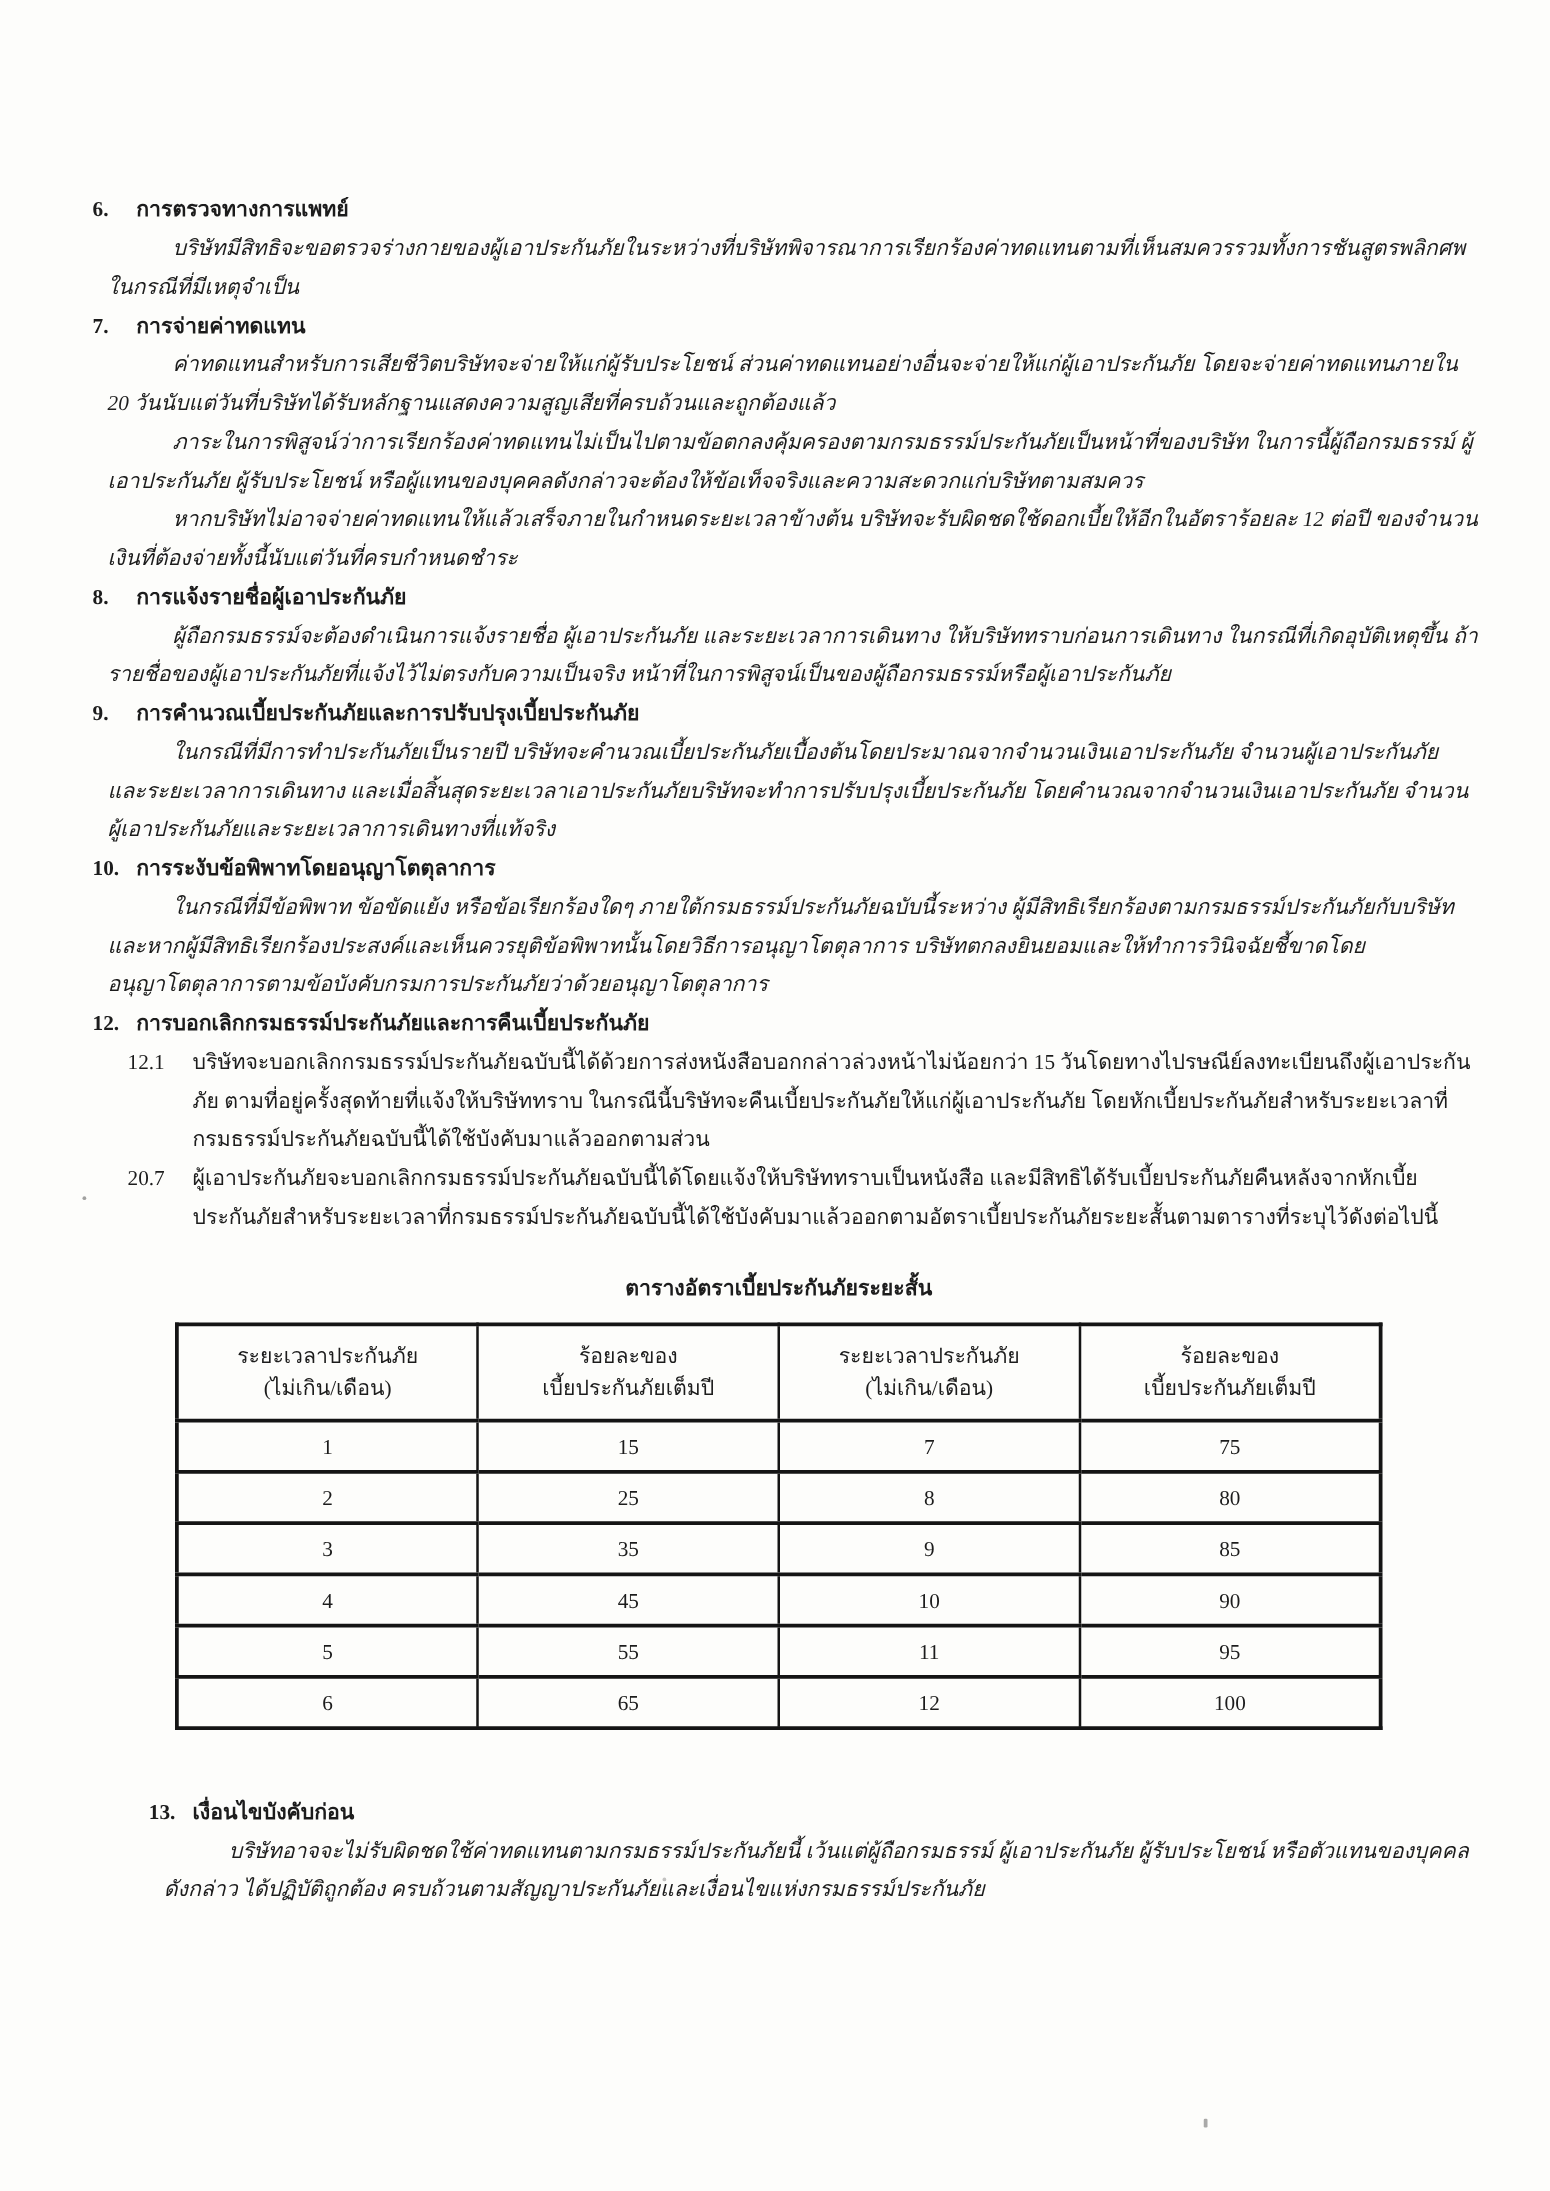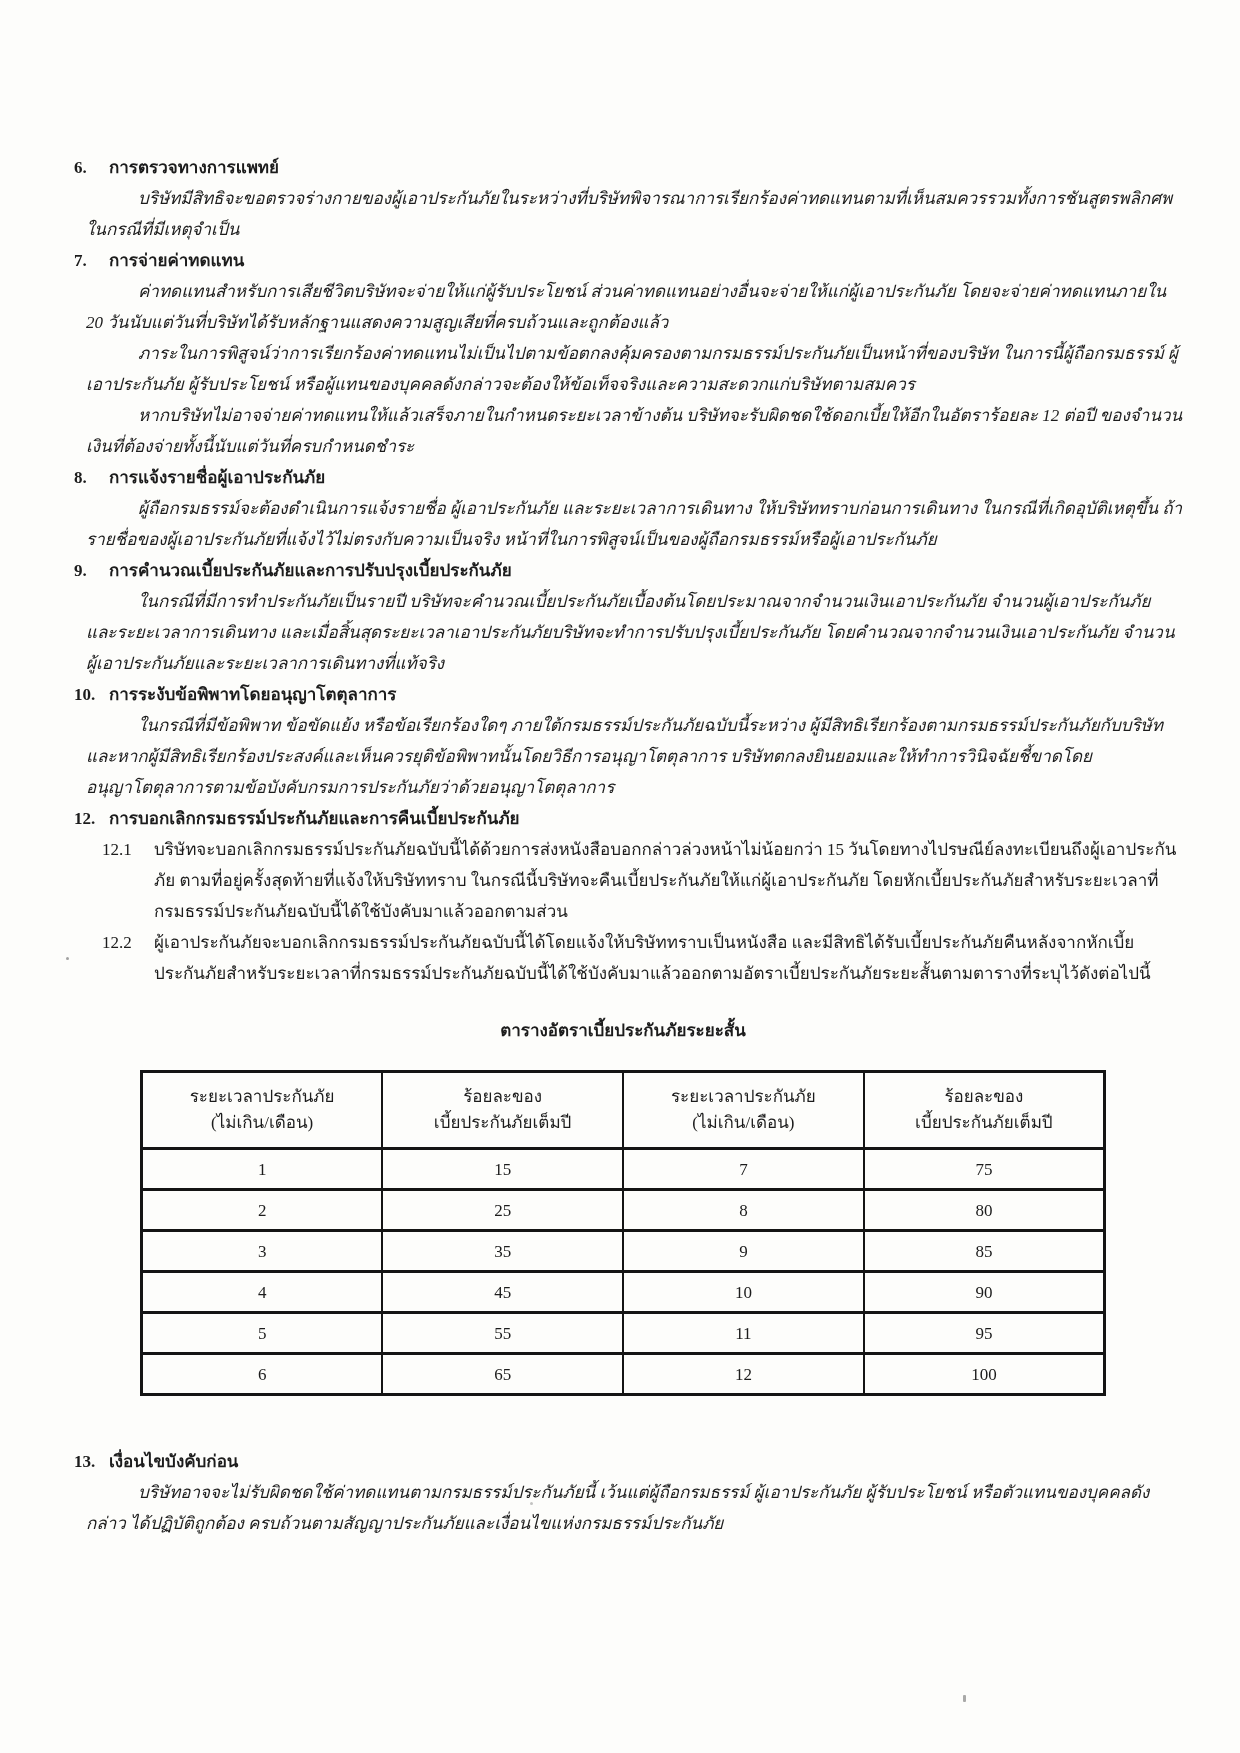--- a/index.html
+++ b/index.html
@@ -37,21 +37,21 @@
   .sub{display:flex;gap:12px;margin-left:28px;}
   .sub-num{min-width:40px;}
   .sub-text{flex:1;}
   .tablewrap{
     margin:26px 0 0 66px;
     width:966px;
   }
   .table-title{
     text-align:center;
     font-weight:700;
-    margin:0 0 24px 0;
+    margin:0 0 12px 0;
   }
   table.premium{
     border-collapse:collapse;
     width:100%;
     border:3px solid var(--border);
     padding-left:44px;
   }
   table.premium th{
     border:2px solid var(--border);
     border-bottom:3px solid var(--border);
@@ -64,21 +64,21 @@
     width:25%;
   }
   table.premium td{
     border:2px solid var(--border);
     border-top:3px solid var(--border);
     height:38px;
     text-align:center;
     vertical-align:middle;
     padding:0 6px;
   }
-  .closing{margin-top:50px;}
+  .closing{margin-top:50px;margin-left:45px;}
   .speck{
     position:absolute;
     background:#555;
     border-radius:50%;
     opacity:.55;
   }
   .speck.s1{left:66px;top:957px;width:3px;height:3px;}
   .speck.s2{left:530px;top:1502px;width:3px;height:3px;opacity:.35;}
   .speck.s3{left:963px;top:1695px;width:3px;height:7px;opacity:.5;border-radius:1px;}
 </style>
@@ -136,21 +136,21 @@
     <div class="section">
       <div class="sec-head">
         <span class="sec-num">12.</span>
         <span class="sec-title">การบอกเลิกกรมธรรม์ประกันภัยและการคืนเบี้ยประกันภัย</span>
       </div>
       <div class="sub">
         <span class="sub-num">12.1</span>
         <span class="sub-text">บริษัทจะบอกเลิกกรมธรรม์ประกันภัยฉบับนี้ได้ด้วยการส่งหนังสือบอกกล่าวล่วงหน้าไม่น้อยกว่า 15 วันโดยทางไปรษณีย์ลงทะเบียนถึงผู้เอาประกันภัย ตามที่อยู่ครั้งสุดท้ายที่แจ้งให้บริษัททราบ ในกรณีนี้บริษัทจะคืนเบี้ยประกันภัยให้แก่ผู้เอาประกันภัย โดยหักเบี้ยประกันภัยสำหรับระยะเวลาที่กรมธรรม์ประกันภัยฉบับนี้ได้ใช้บังคับมาแล้วออกตามส่วน</span>
       </div>
       <div class="sub">
-        <span class="sub-num">12.2</span>
+        <span class="sub-num">20.7</span>
         <span class="sub-text">ผู้เอาประกันภัยจะบอกเลิกกรมธรรม์ประกันภัยฉบับนี้ได้โดยแจ้งให้บริษัททราบเป็นหนังสือ และมีสิทธิได้รับเบี้ยประกันภัยคืนหลังจากหักเบี้ยประกันภัยสำหรับระยะเวลาที่กรมธรรม์ประกันภัยฉบับนี้ได้ใช้บังคับมาแล้วออกตามอัตราเบี้ยประกันภัยระยะสั้นตามตารางที่ระบุไว้ดังต่อไปนี้</span>
       </div>
     </div>
 
     <div class="tablewrap">
       <div class="table-title">ตารางอัตราเบี้ยประกันภัยระยะสั้น</div>
       <table class="premium">
         <thead>
           <tr>
             <th>

